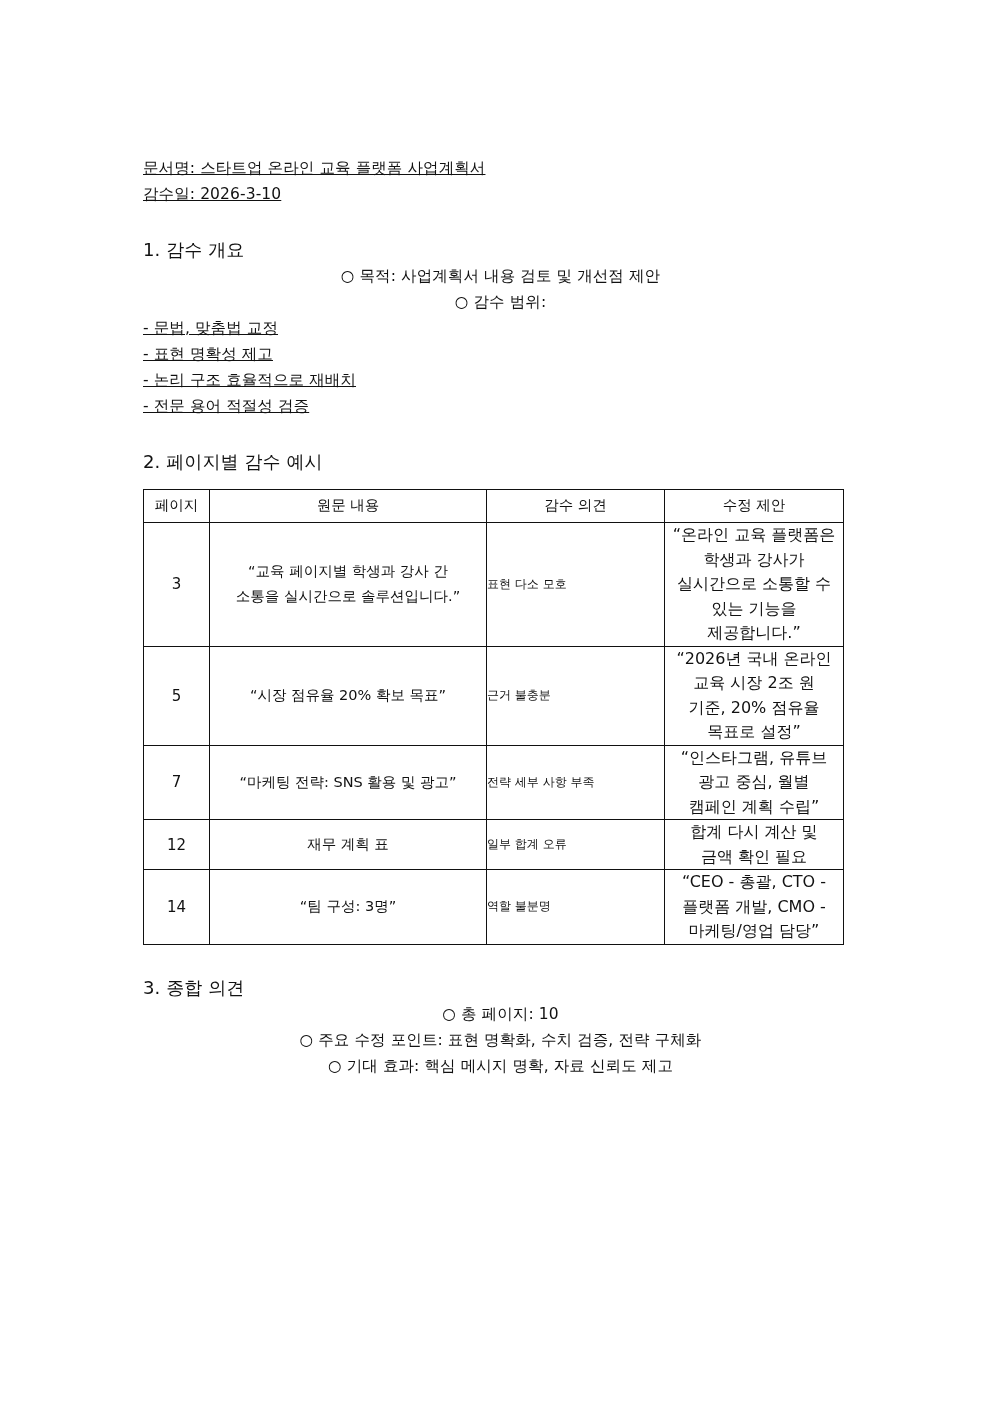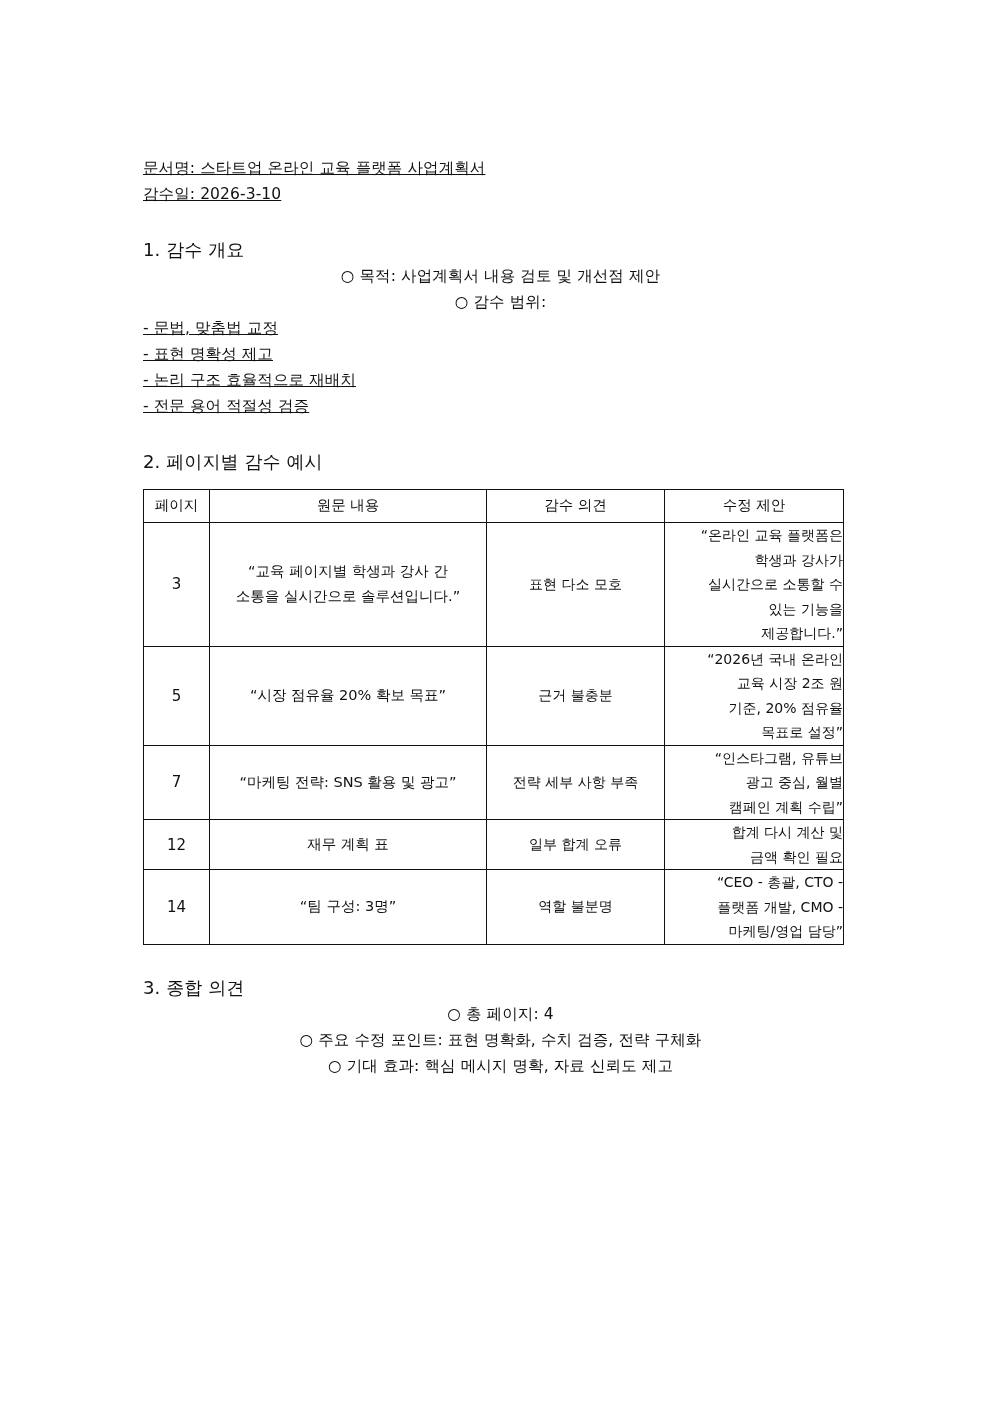--- a/index.html
+++ b/index.html
@@ -85,31 +85,31 @@
     font-size: 15px;
     line-height: 20px;
   }
   .cell-source {
     text-align: center;
     padding: 8px 10px;
     line-height: 25px;
     font-size: 14.5px;
   }
   .cell-review {
-    text-align: center;
+    text-align: left;
     padding: 8px 6px;
     line-height: 25px;
-    font-size: 14px;
+    font-size: 12px;
     white-space: nowrap;
   }
   .cell-fix {
-    text-align: right;
+    text-align: center;
     padding: 5px 6px;
     line-height: 24.5px;
-    font-size: 14px;
+    font-size: 16px;
   }
   .cell-fix .ln, .cell-source .ln {
     display: block;
     white-space: nowrap;
   }
 </style>
 </head>
 <body>
 
 <div class="page">
@@ -221,18 +221,18 @@
           </td>
         </tr>
       </tbody>
     </table>
   </div>
 
   <div class="gap-lg"></div>
 
   <div>
     <div class="section-title">3. 종합 의견</div>
-    <div class="bullet-line">○ 총 페이지: 4</div>
+    <div class="bullet-line">○ 총 페이지: 10</div>
     <div class="bullet-line">○ 주요 수정 포인트: 표현 명확화, 수치 검증, 전략 구체화</div>
     <div class="bullet-line">○ 기대 효과: 핵심 메시지 명확, 자료 신뢰도 제고</div>
   </div>
 
 </div>
 
 </body></html>

